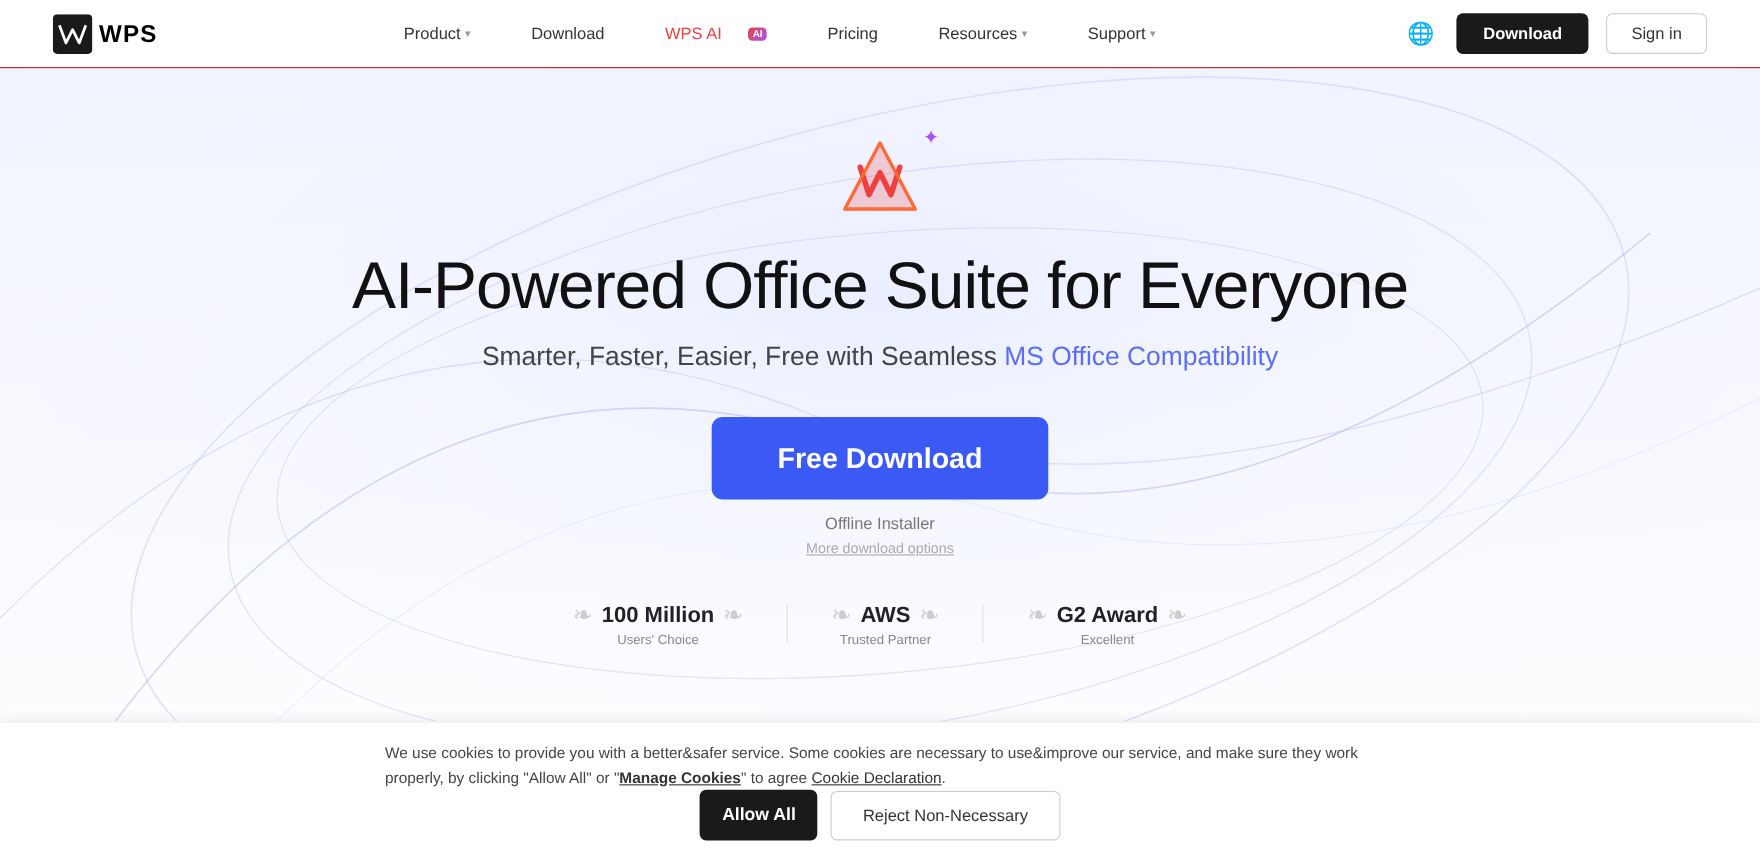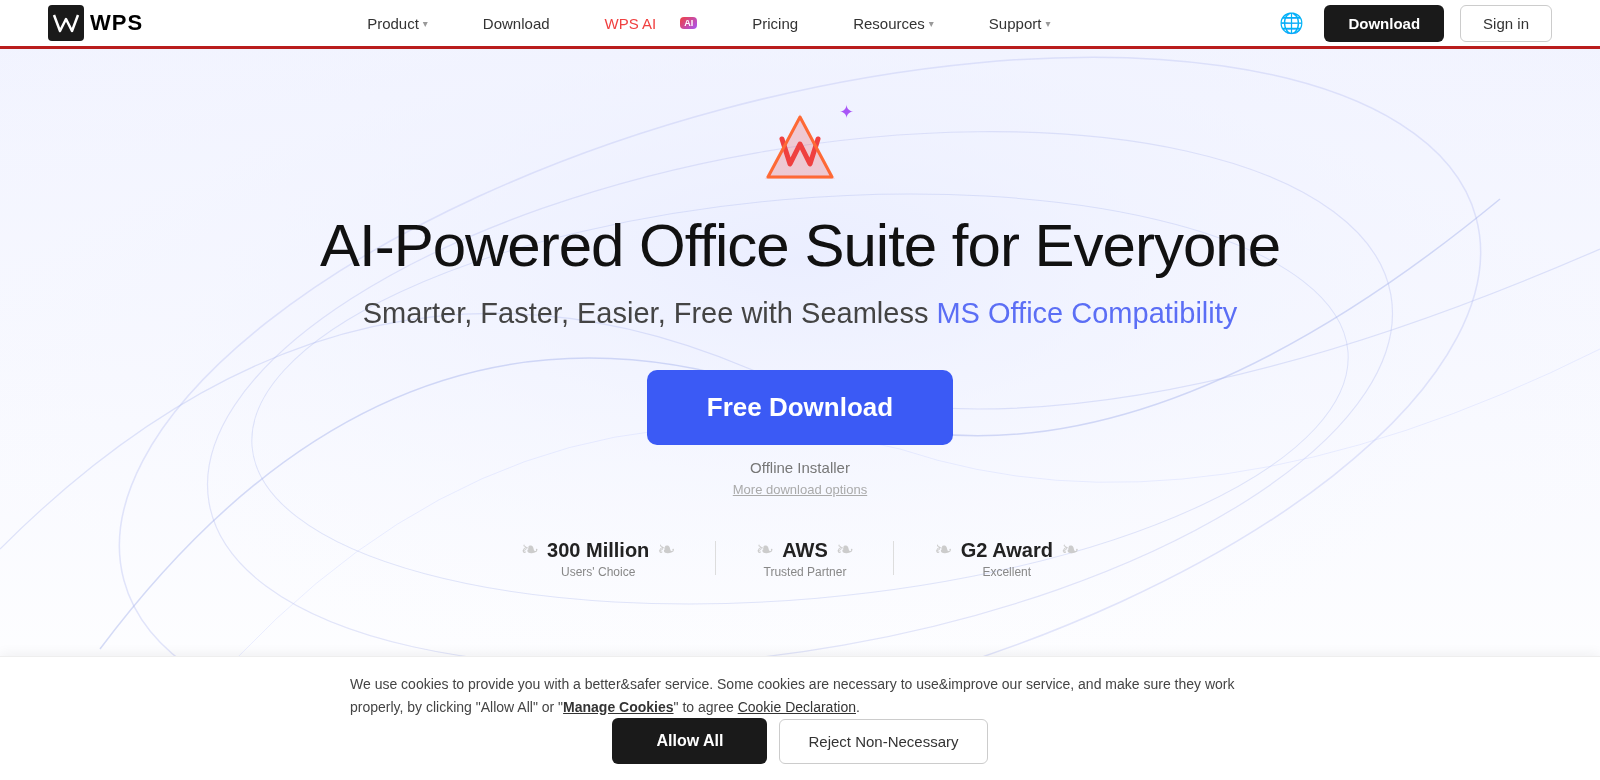--- a/index.html
+++ b/index.html
@@ -1,21 +1,21 @@
 <!DOCTYPE html>
 <html><head>
   <meta charset="utf-8">
   <style>
     * { margin: 0; padding: 0; box-sizing: border-box; }
     body { font-family: -apple-system, BlinkMacSystemFont, 'Segoe UI', sans-serif; width: 1600px; overflow-x: hidden; background: #fff; }
 
     
     .navbar {
       display: flex; align-items: center; justify-content: space-between;
-      padding: 0 48px; height: 49px; border-bottom: 3px solid #b91c1c;
+      padding: 0 48px; height: 62px; border-bottom: 1px solid #b91c1c;
       background: #fff; position: relative; z-index: 100;
     }
     .navbar-logo { display: flex; align-items: center; gap: 6px; }
     .navbar-logo svg { width: 36px; height: 36px; }
     .logo-text { font-size: 22px; font-weight: 700; letter-spacing: 1px; }
     .navbar-nav { display: flex; align-items: center; gap: 55px; }
     .nav-item {
       font-size: 15px; color: #333; cursor: pointer; display: flex; align-items: center; gap: 4px;
       text-decoration: none;
     }
@@ -59,21 +59,21 @@
     .hero-logo-wrapper .star { position: absolute; top: -8px; right: -14px; color: #a855f7; font-size: 18px; }
 
     
     .wps-triangle { width: 80px; height: 80px; }
 
     .hero-title {
       font-size: 60px; font-weight: 400; color: #111; line-height: 1.1;
       margin-bottom: 18px; letter-spacing: -1px;
     }
     .hero-subtitle {
-      font-size: 29px; color: #444; margin-bottom: 40px;
+      font-size: 24px; color: #444; margin-bottom: 40px;
     }
     .hero-subtitle .ms-compat { color: #5b6ef5; }
 
     .free-download-btn {
       background: #3b5af5; color: #fff; border: none; border-radius: 10px;
       padding: 22px 0; font-size: 26px; font-weight: 700; cursor: pointer;
       width: 306px; display: block; margin: 0 auto 14px;
     }
     .offline-installer { color: #777; font-size: 15px; margin-bottom: 6px; }
     .more-download { color: #aaa; font-size: 13px; text-decoration: underline; cursor: pointer; margin-bottom: 40px; }
@@ -111,21 +111,21 @@
       border-top: 1px solid #eee; padding: 16px 48px;
       display: flex; align-items: center; justify-content: space-between;
       z-index: 1000; box-shadow: 0 -2px 12px rgba(0,0,0,0.06); flex-direction: column;
     }
     .cookie-text { font-size: 14px; color: #444; max-width: 900px; line-height: 1.6; }
     .cookie-text a { color: #333; text-decoration: underline; }
     .cookie-text a.bold { font-weight: 700; }
     .cookie-actions { display: flex; gap: 12px; align-items: center; flex-shrink: 0; }
     .allow-all-btn {
       background: #1a1a1a; color: #fff; border: none; border-radius: 6px;
-      padding: 14px 44px; font-size: 16px; font-weight: 600; cursor: pointer;
+      padding: 14px 20px; font-size: 16px; font-weight: 600; cursor: pointer;
       white-space: nowrap;
     }
     .reject-btn {
       background: #fff; color: #333; border: 1.5px solid #ccc; border-radius: 6px;
       padding: 13px 28px; font-size: 15px; cursor: pointer; white-space: nowrap;
     }
 
     
     .hero-bg svg { width: 100%; height: 100%; }
   </style>
@@ -218,21 +218,21 @@
     <button class="free-download-btn">Free Download</button>
 
     <p class="offline-installer">Offline Installer</p>
     <p class="more-download">More download options</p>
 
     
     <div class="awards">
       <div class="award-item">
         <div class="award-wreath">
           <span class="wreath-icon">❧</span>
-          <span class="award-title">300 Million</span>
+          <span class="award-title">100 Million</span>
           <span class="wreath-icon">❧</span>
         </div>
         <p class="award-sub">Users' Choice</p>
       </div>
       <div class="award-item">
         <div class="award-wreath">
           <span class="wreath-icon">❧</span>
           <span class="award-title">AWS</span>
           <span class="wreath-icon">❧</span>
         </div>

